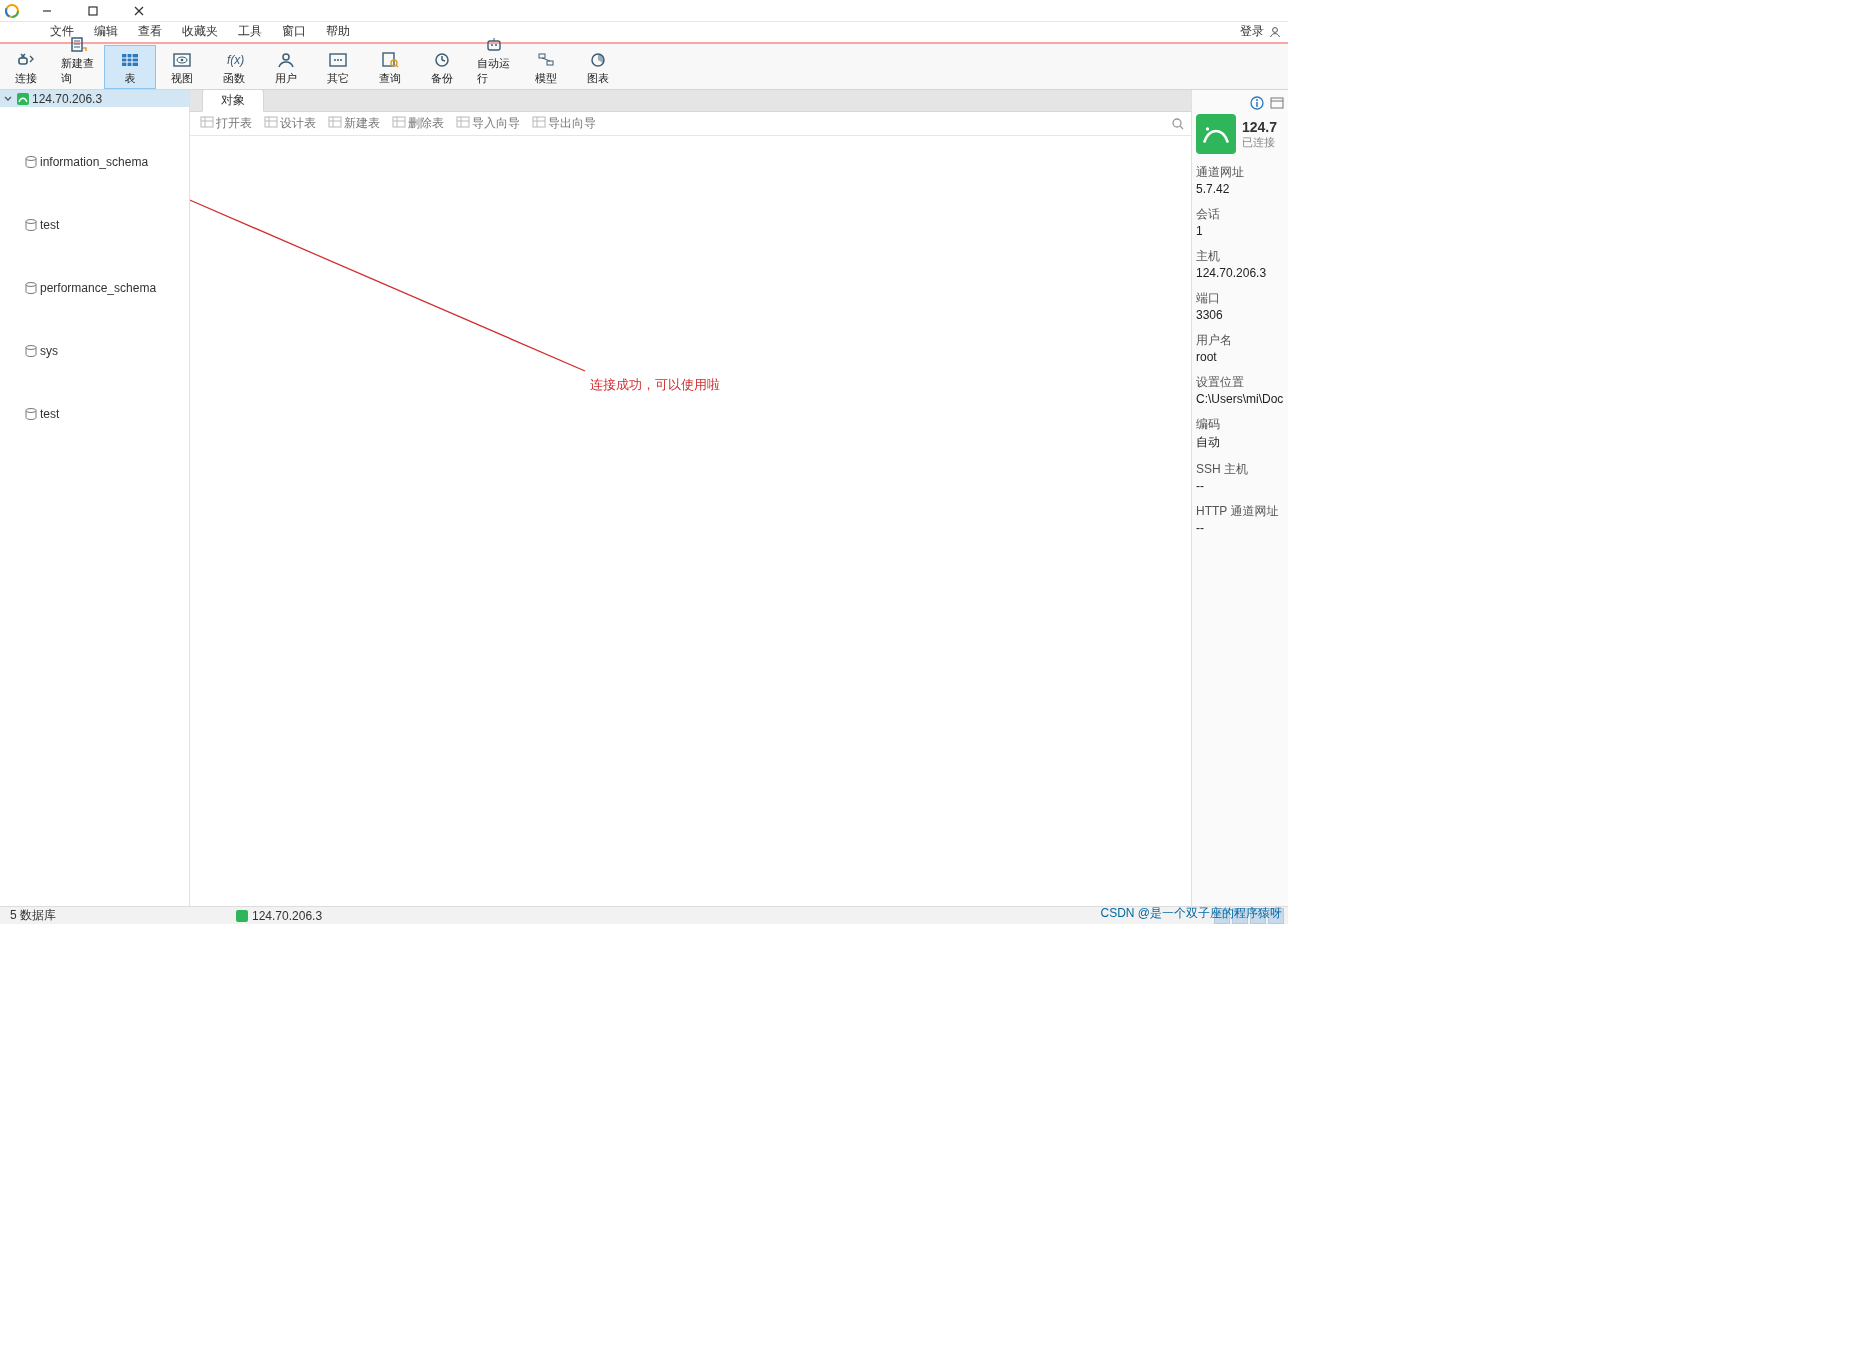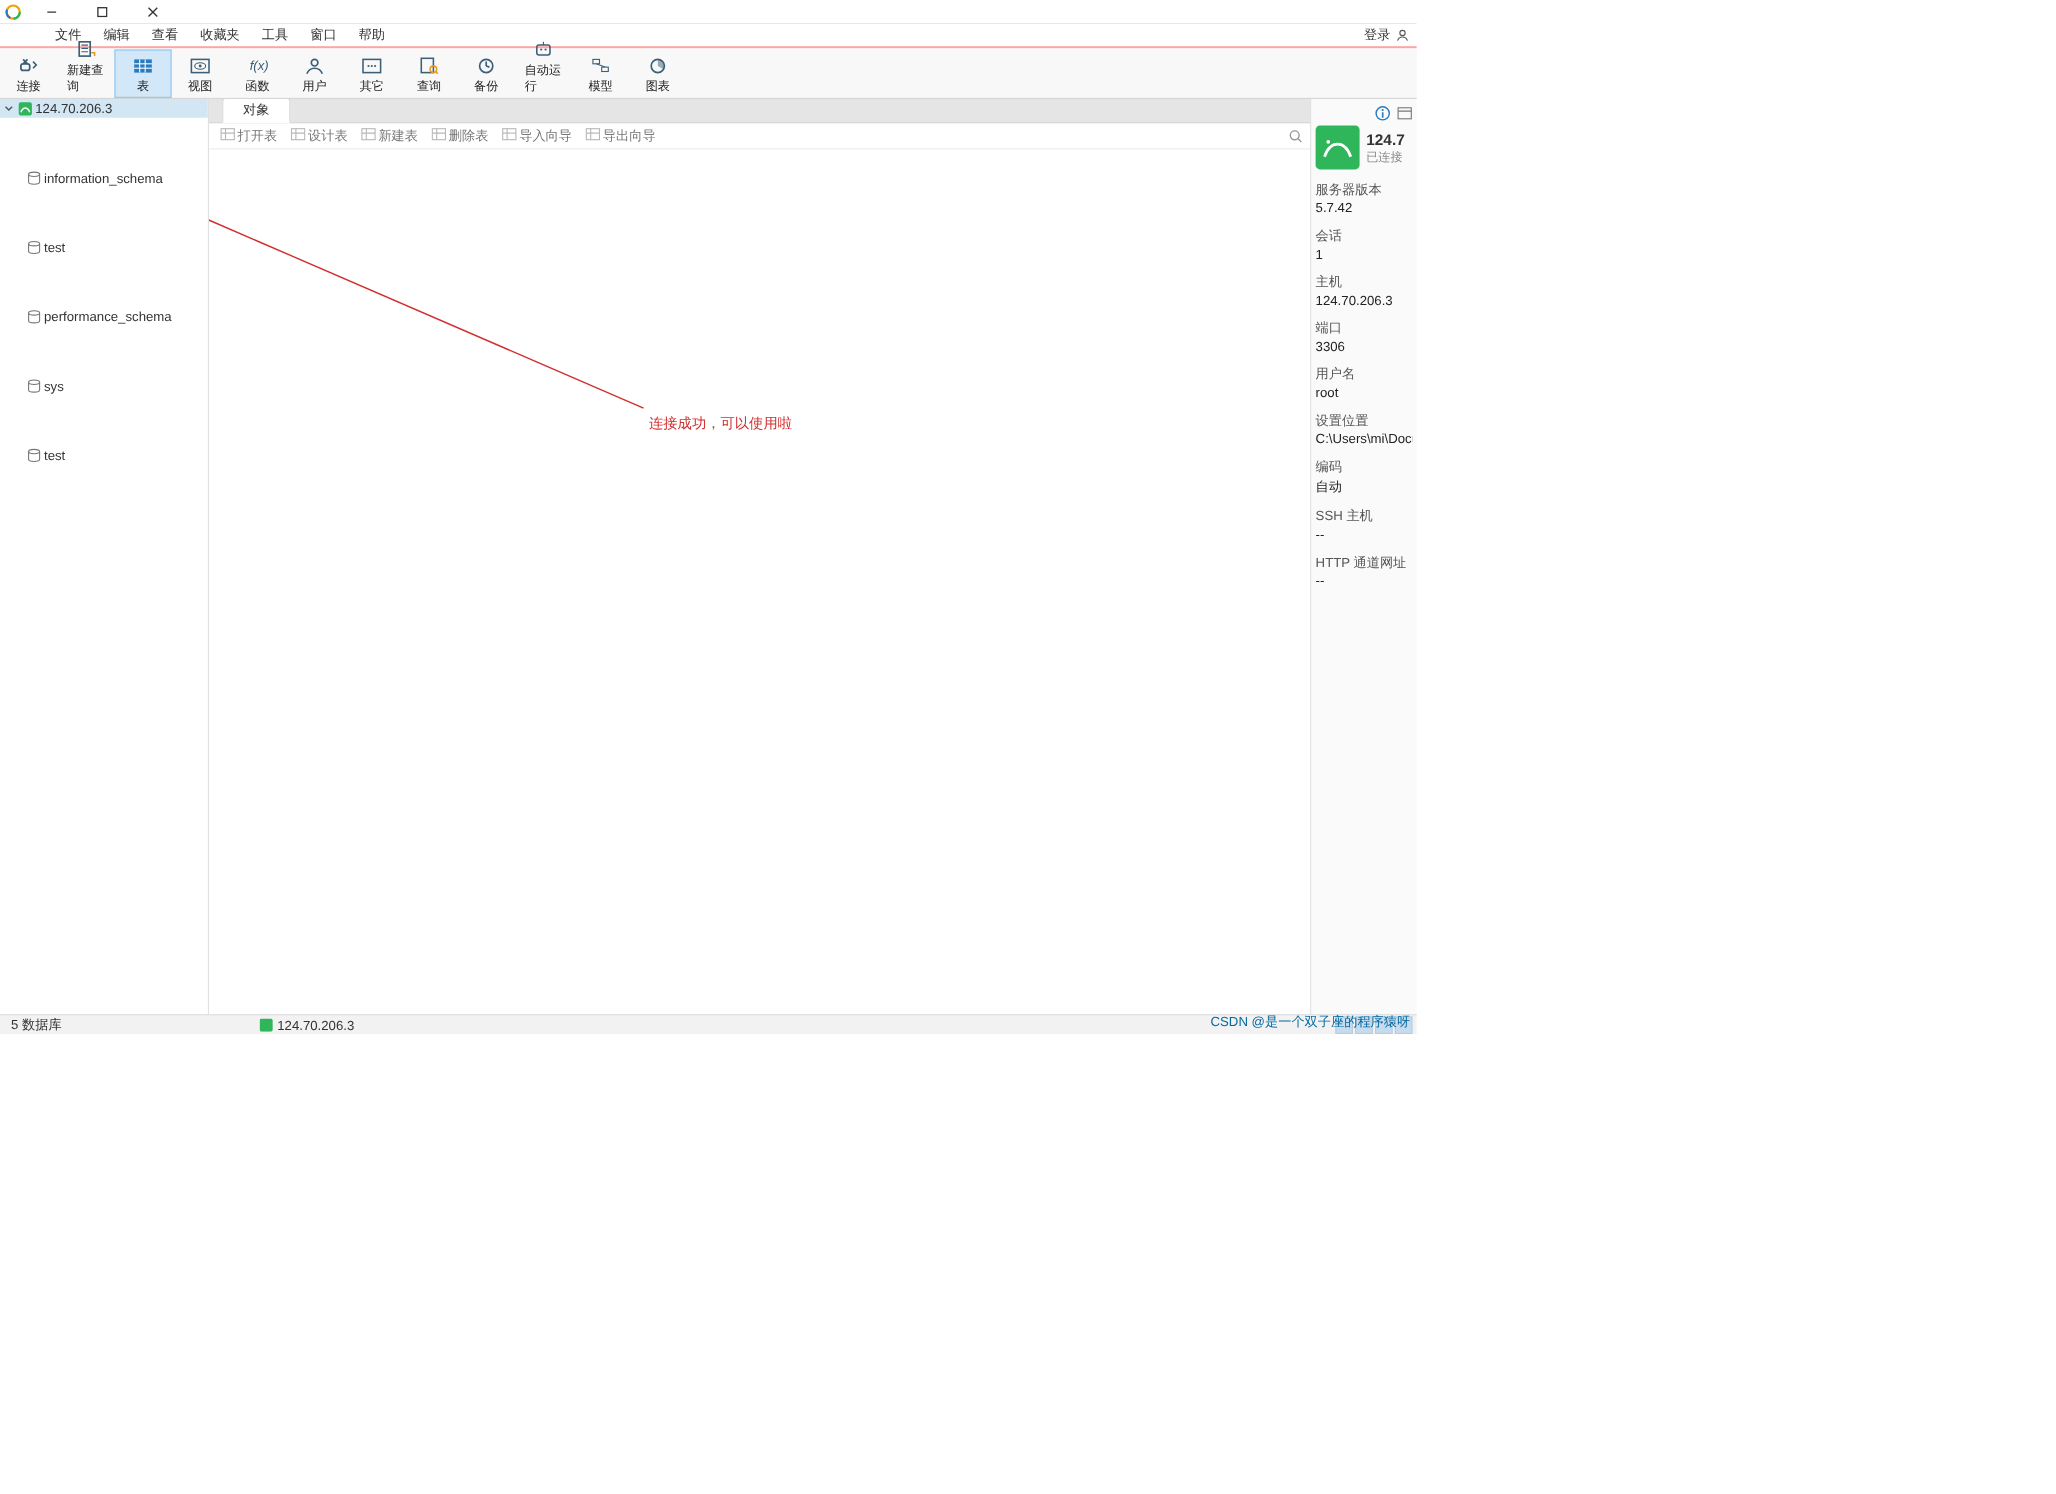--- a/index.html
+++ b/index.html
@@ -53,21 +53,21 @@
   .right .topicons { display: flex; justify-content: flex-end; gap: 6px; margin-bottom: 4px; }
   .right .conn { display: flex; align-items: center; gap: 6px; margin-bottom: 10px; }
   .right .conn .cimg { width: 40px; height: 40px; background: #2fb55a; border-radius: 4px; display:flex; align-items:center; justify-content:center; }
   .right .conn .ctitle { font-weight: bold; font-size: 14px; }
   .right .conn .cstatus { color: #888; font-size: 11px; }
   .right .kv { margin-bottom: 10px; }
   .right .k { color: #555; font-size: 12px; }
   .right .v { color: #222; font-size: 12px; margin-top: 1px; white-space: nowrap; overflow: hidden; }
 
   
-  .statusbar { position: absolute; bottom: 0; left: 0; right: 0; height: 18px; background: #f2f2f2; border-top: 1px solid #ddd; display: flex; align-items: center; font-size: 12px; }
+  .statusbar { position: absolute; bottom: 16px; left: 0; right: 0; height: 18px; background: #f2f2f2; border-top: 1px solid #ddd; display: flex; align-items: center; font-size: 12px; }
   .statusbar .seg { padding: 0 10px; display: flex; align-items: center; gap: 4px; }
   .statusbar .watermark { position: absolute; right: 6px; bottom: 2px; color: #0369a1; font-size: 12px; }
   .statusbar .iconstrip { position: absolute; right: 4px; bottom: 0; display: flex; gap: 2px; }
   .statusbar .iconstrip .sic { width:16px; height:16px; background:#9cc3e8; border:1px solid #7aa8d0; opacity:.5; }
 
   svg { display: block; }
 </style>
 </head>
 <body>
 
@@ -416,21 +416,21 @@
             <circle cx="10" cy="14" r="2" fill="#fff"></circle>
           </svg>
       </span>
       <div>
         <div class="ctitle">124.7</div>
         <div class="cstatus">已连接</div>
       </div>
     </div>
     <div id="inforows">
         <div class="kv">
-          <div class="k">服务器版本</div>
+          <div class="k">通道网址</div>
           <div class="v">5.7.42</div>
         </div>
         <div class="kv">
           <div class="k">会话</div>
           <div class="v">1</div>
         </div>
         <div class="kv">
           <div class="k">主机</div>
           <div class="v">124.70.206.3</div>
         </div>

